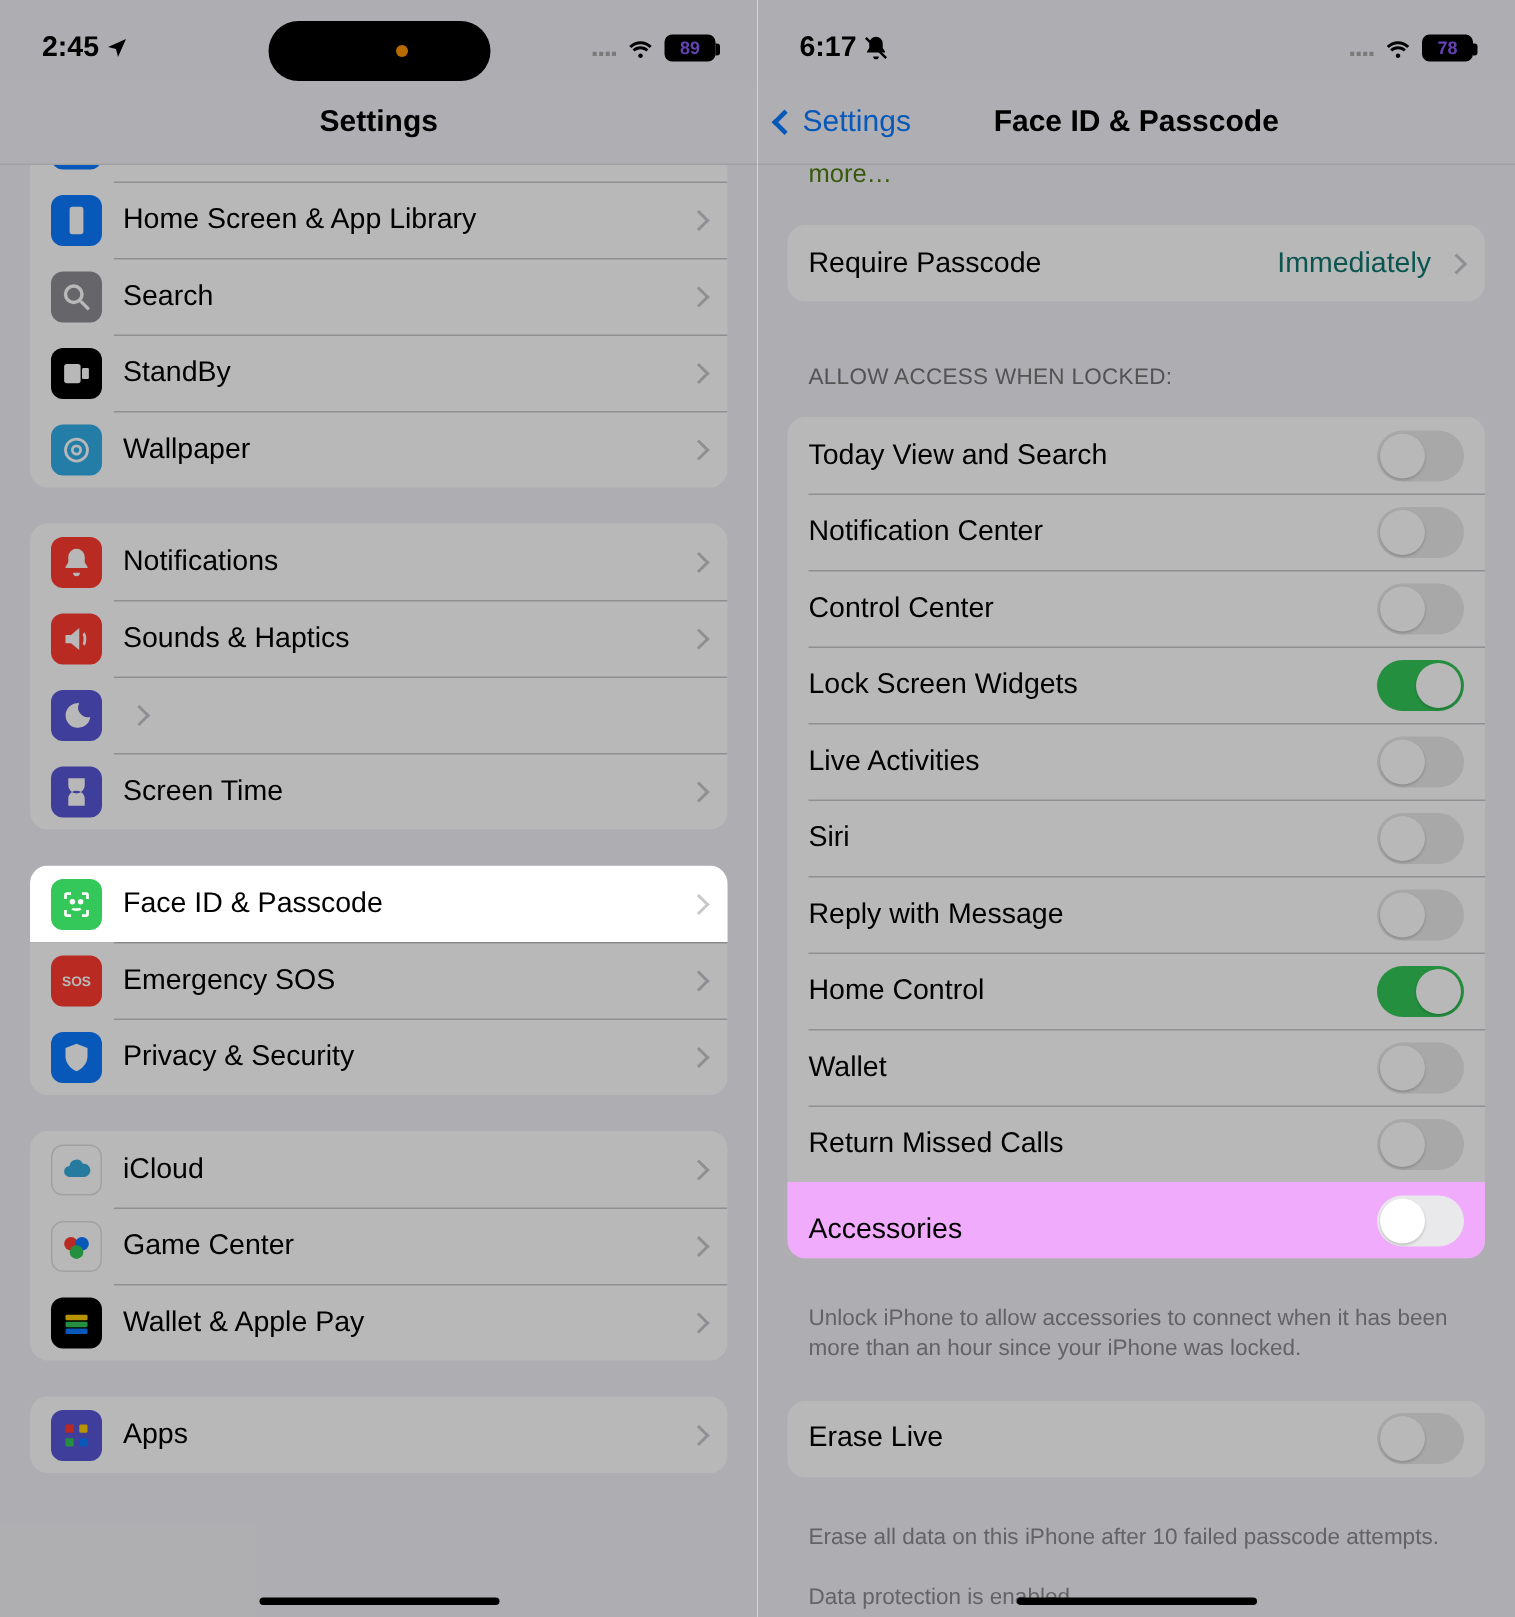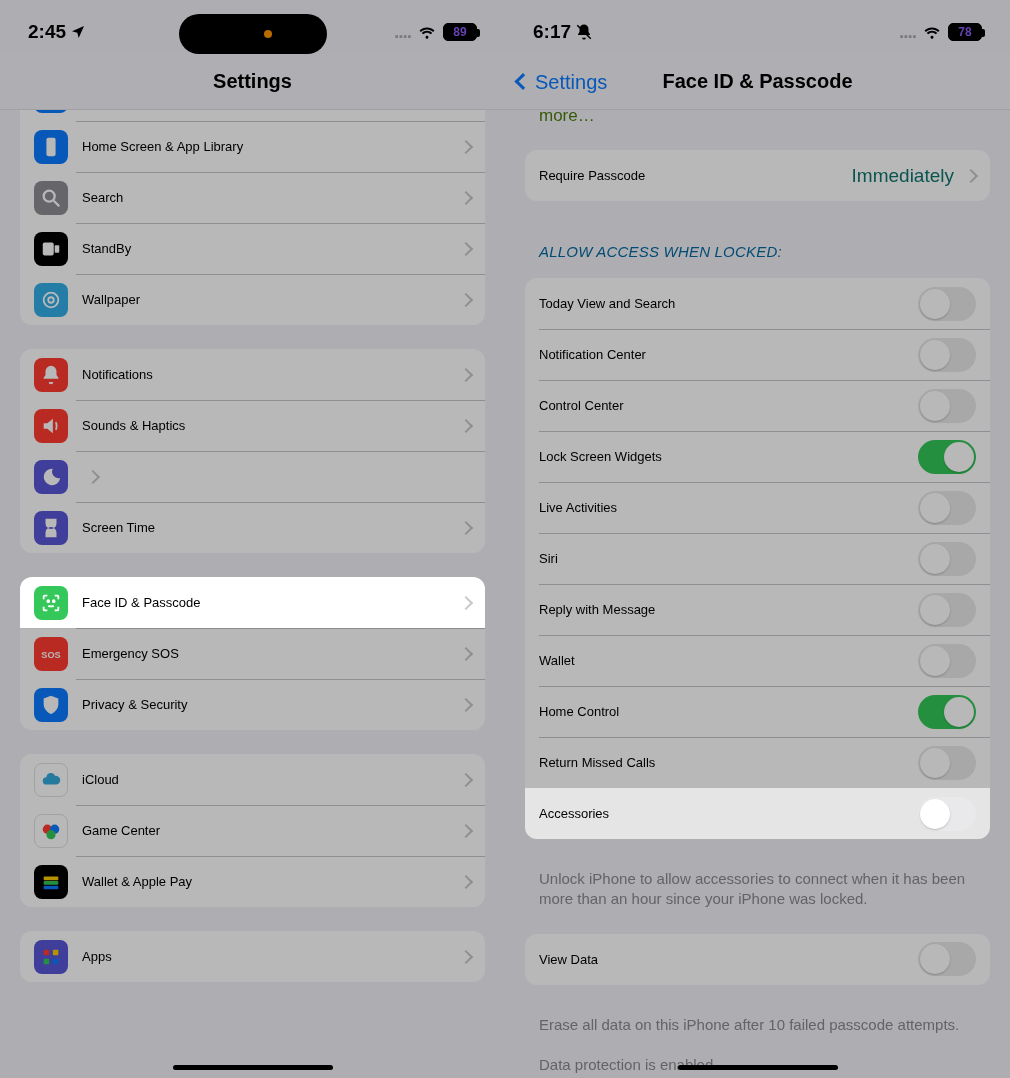--- a/index.html
+++ b/index.html
@@ -121,21 +121,21 @@
     content:"";
     position:absolute;
     left:56px; right:0; top:0;
     height:0.5px;
     background:#c7c7cc;
   }
   .row.no-icon + .row.no-icon::before,
   .row.tog + .row.tog::before { left:14px; }
   .row-label {
     flex:1;
-    font-size:13px;
+    font-size:19px;
     color:#000;
   }
   .row-value {
     color:#0f766e;
     font-size:19px;
     margin-right:6px;
   }
   .chev {
     width:10px; height:10px;
     border-right:2.5px solid #c7c7cc;
@@ -161,35 +161,34 @@
   .highlight.full-bleed {
     margin: 0 -20px;
     padding-left:34px;
     padding-right:34px;
     border-radius:0;
     box-shadow: 0 0 0 0.5px rgba(0,0,0,0.06);
   }
   .highlight-strip {
     position:relative;
     z-index:10;
-    background:#e5e5e5;
+    background:#f0abfc;
     margin: 0 -20px;
     padding: 8px 34px;
     display:flex;
-    align-items:center;
+    align-items:flex-end;
     min-height:51px;
   }
   
   .sect-header {
     font-size:15px;
-    color:#0369a1;
+    color:#737373;
     padding: 18px 14px 8px 14px;
     text-transform:none;
     letter-spacing:0.2px;
-    font-style:italic;
   }
   .sect-footer {
     font-size:15px;
     color:#8a8a8e;
     padding: 6px 14px 14px 14px;
     line-height:1.35;
   }
   .link-more { color:#4d7c0f; font-size:17px; padding:0 14px 14px 14px; display:block; }
   
   .toggle {
@@ -510,48 +509,48 @@
             <div class="knob"></div>
           </div>
         </div>
         <div class="row tog no-icon">
           <span class="row-label">Reply with Message</span>
           <div class="toggle">
             <div class="knob"></div>
           </div>
         </div>
         <div class="row tog no-icon">
-          <span class="row-label">Wallet</span>
-          <div class="toggle">
-            <div class="knob"></div>
-          </div>
-        </div>
-        <div class="row tog no-icon">
           <span class="row-label">Home Control</span>
           <div class="toggle on">
             <div class="knob"></div>
           </div>
         </div>
         <div class="row tog no-icon">
+          <span class="row-label">Wallet</span>
+          <div class="toggle">
+            <div class="knob"></div>
+          </div>
+        </div>
+        <div class="row tog no-icon">
           <span class="row-label">Return Missed Calls</span>
           <div class="toggle">
             <div class="knob"></div>
           </div>
         </div>
         <div class="highlight-strip">
           <span class="row-label">Accessories</span>
           <div class="toggle">
             <div class="knob"></div>
           </div>
         </div>
       </div>
       <div class="sect-footer">Unlock iPhone to allow accessories to connect when it has been more than an hour since your iPhone was locked.</div>
       <div class="group">
         <div class="row tog no-icon">
-          <span class="row-label">View Data</span>
+          <span class="row-label">Erase Live</span>
           <div class="toggle">
             <div class="knob"></div>
           </div>
         </div>
       </div>
       <div class="sect-footer">Erase all data on this iPhone after 10 failed passcode attempts.</div>
       <div class="sect-footer">Data protection is enabled.</div>
     </div>
 
   <div class="home-ind"></div>

